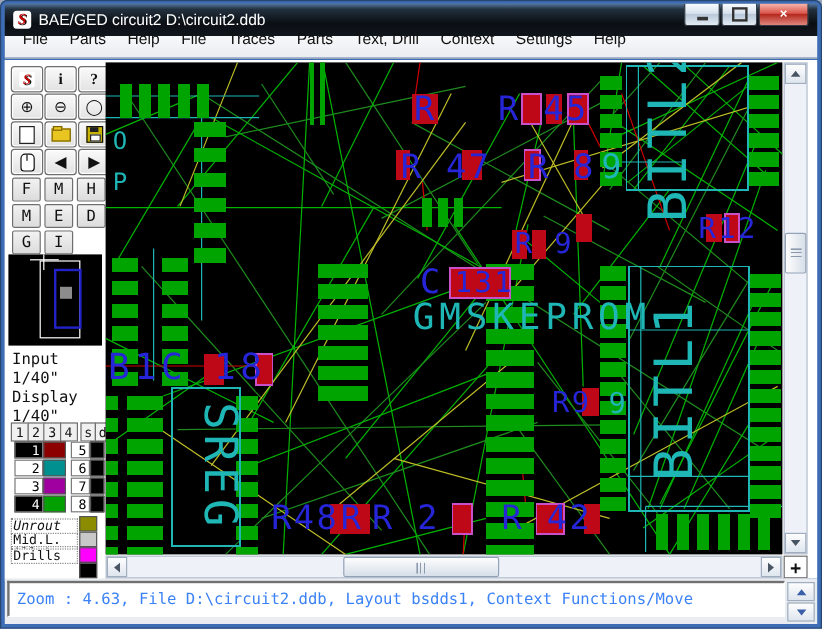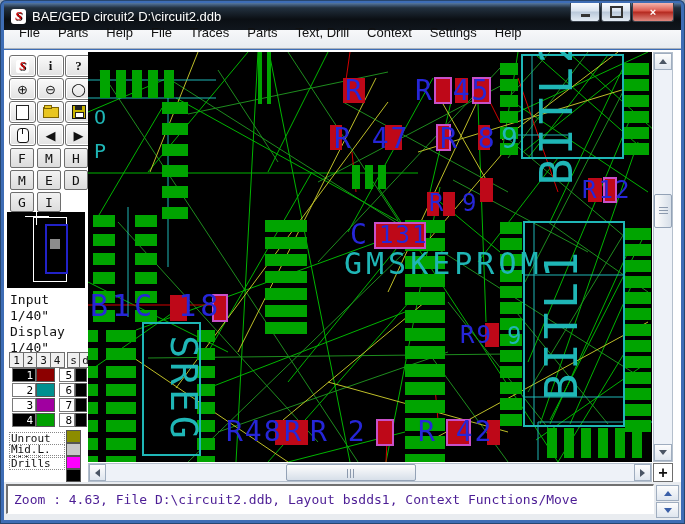--- a/index.html
+++ b/index.html
@@ -81,21 +81,21 @@
     background:repeating-linear-gradient(#8b99ad 0 1px,transparent 1px 3px);}
   .grip-h{position:absolute;top:4px;left:50%;margin-left:-4px;height:9px;width:8px;
     background:repeating-linear-gradient(90deg,#8b99ad 0 1px,transparent 1px 3px);}
   .corner-plus{position:absolute;left:653px;top:463px;width:20px;height:19px;background:#fff;border:1px solid #6e6e6e;
     box-sizing:border-box;font:bold 15px "DejaVu Sans Mono",monospace;display:flex;align-items:center;justify-content:center;color:#111;}
   
   .statusbar{position:absolute;left:4px;top:482px;width:677px;height:38px;background:#e9ecf0;}
   .status-box{position:absolute;left:2px;top:2px;width:648px;height:30px;background:#fff;
     border-top:2px solid #707070;border-left:2px solid #707070;border-right:1px solid #fff;border-bottom:1px solid #fff;
     box-sizing:border-box;}
-  .status-text{position:absolute;left:6px;top:6px;font:13px "DejaVu Sans Mono",monospace;color:#4c1d95;white-space:pre;}
+  .status-text{position:absolute;left:6px;top:6px;font:13px "DejaVu Sans Mono",monospace;color:#3b82f6;white-space:pre;}
   .msg-btn{position:absolute;left:652px;width:23px;height:16px;background:linear-gradient(#fdfdfd,#dfe6ef);
     border:1px solid #9fadbf;box-sizing:border-box;display:flex;align-items:center;justify-content:center;}
   .tri.bup{border:4px solid transparent;border-bottom:5px solid #3a5fa8;border-top:none;}
   .tri.bdown{border:4px solid transparent;border-top:5px solid #3a5fa8;border-bottom:none;}
 </style>
 </head>
 <body>
 
 <div id="stage">
   <div class="window">
@@ -206,21 +206,21 @@
         <div class="pal-cell" style="left: 55px; top: 333px; width: 16px; height: 14px; background: rgb(255, 255, 255); color: rgb(0, 0, 0);">6</div>
         <div class="pal-sw" style="left: 71px; top: 333px; width: 12px; height: 14px; background: rgb(0, 0, 0);"></div>
         <div class="pal-cell" style="left: 55px; top: 348px; width: 16px; height: 14px; background: rgb(255, 255, 255); color: rgb(0, 0, 0);">7</div>
         <div class="pal-sw" style="left: 71px; top: 348px; width: 12px; height: 14px; background: rgb(0, 0, 0);"></div>
         <div class="pal-cell" style="left: 55px; top: 363px; width: 16px; height: 14px; background: rgb(255, 255, 255); color: rgb(0, 0, 0);">8</div>
         <div class="pal-sw" style="left: 71px; top: 363px; width: 12px; height: 14px; background: rgb(0, 0, 0);"></div>
         <div class="layer-label" style="top: 392px; margin-top: 12px;">All L.</div>
         <div class="layer-sw" style="top: 380px; background: rgb(140, 140, 0);"></div>
         <div class="layer-label" style="top: 393px;">Mid.L.</div>
         <div class="layer-sw" style="top: 393px; background: rgb(200, 200, 200);"></div>
-        <div class="layer-label" style="top: 382px;">Unrout</div>
+        <div class="layer-label" style="top: 382px; font-style: italic;">Unrout</div>
         <div class="layer-sw" style="top: 406px; background: rgb(255, 0, 255);"></div>
         <div class="layer-label" style="top: 407px;">Drills</div>
         <div class="layer-sw" style="top: 419px; background: rgb(0, 0, 0);"></div>
       </div>
 
     <div class="canvas-wrap">
       <svg id="pcb" width="564" height="410" viewBox="0 0 564 410" xmlns="http://www.w3.org/2000/svg">
           <line x1="12" y1="18" x2="270" y2="410" stroke="#1E8C1E" stroke-width="1"></line>
           <line x1="86" y1="30" x2="560" y2="330" stroke="#1E8C1E" stroke-width="1"></line>
           <line x1="170" y1="0" x2="148" y2="410" stroke="#00B400" stroke-width="1"></line>

